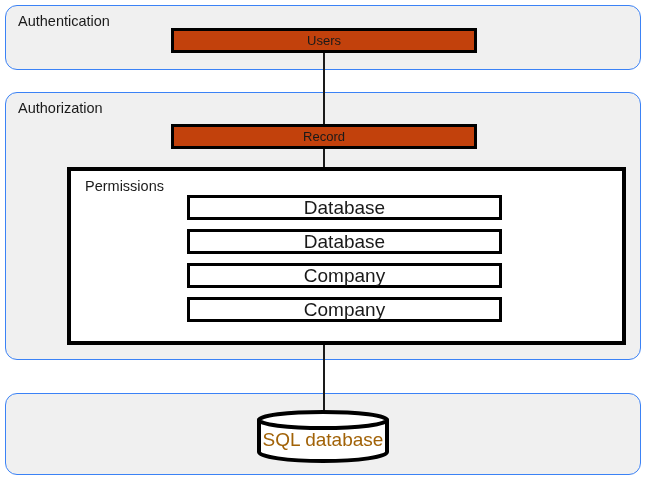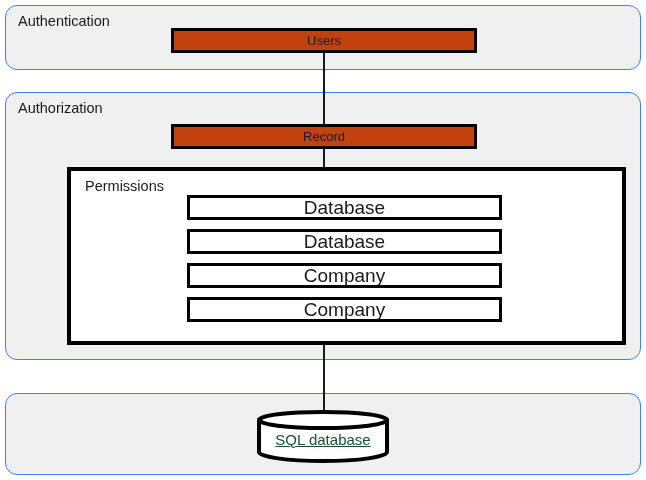--- a/index.html
+++ b/index.html
@@ -132,27 +132,26 @@
   #node-database svg { display: block; }
   #node-database .db-label {
     position: absolute;
     left: 0;
     top: 0;
     width: 134px;
     height: 54px;
     display: flex;
     align-items: center;
     justify-content: center;
-    font-size: 15px;
-    color: #14532d;
+    font-size: 19px;
+    color: #a16207;
     line-height: 15px;
     white-space: nowrap;
     padding-top: 6px;
     box-sizing: border-box;
-    text-decoration: underline;
   }
 </style>
 </head>
 <body>
 
 <div id="canvas">
 
   <div class="panel" id="panel-authentication">
     <span class="panel-title">Authentication</span>
   </div>

